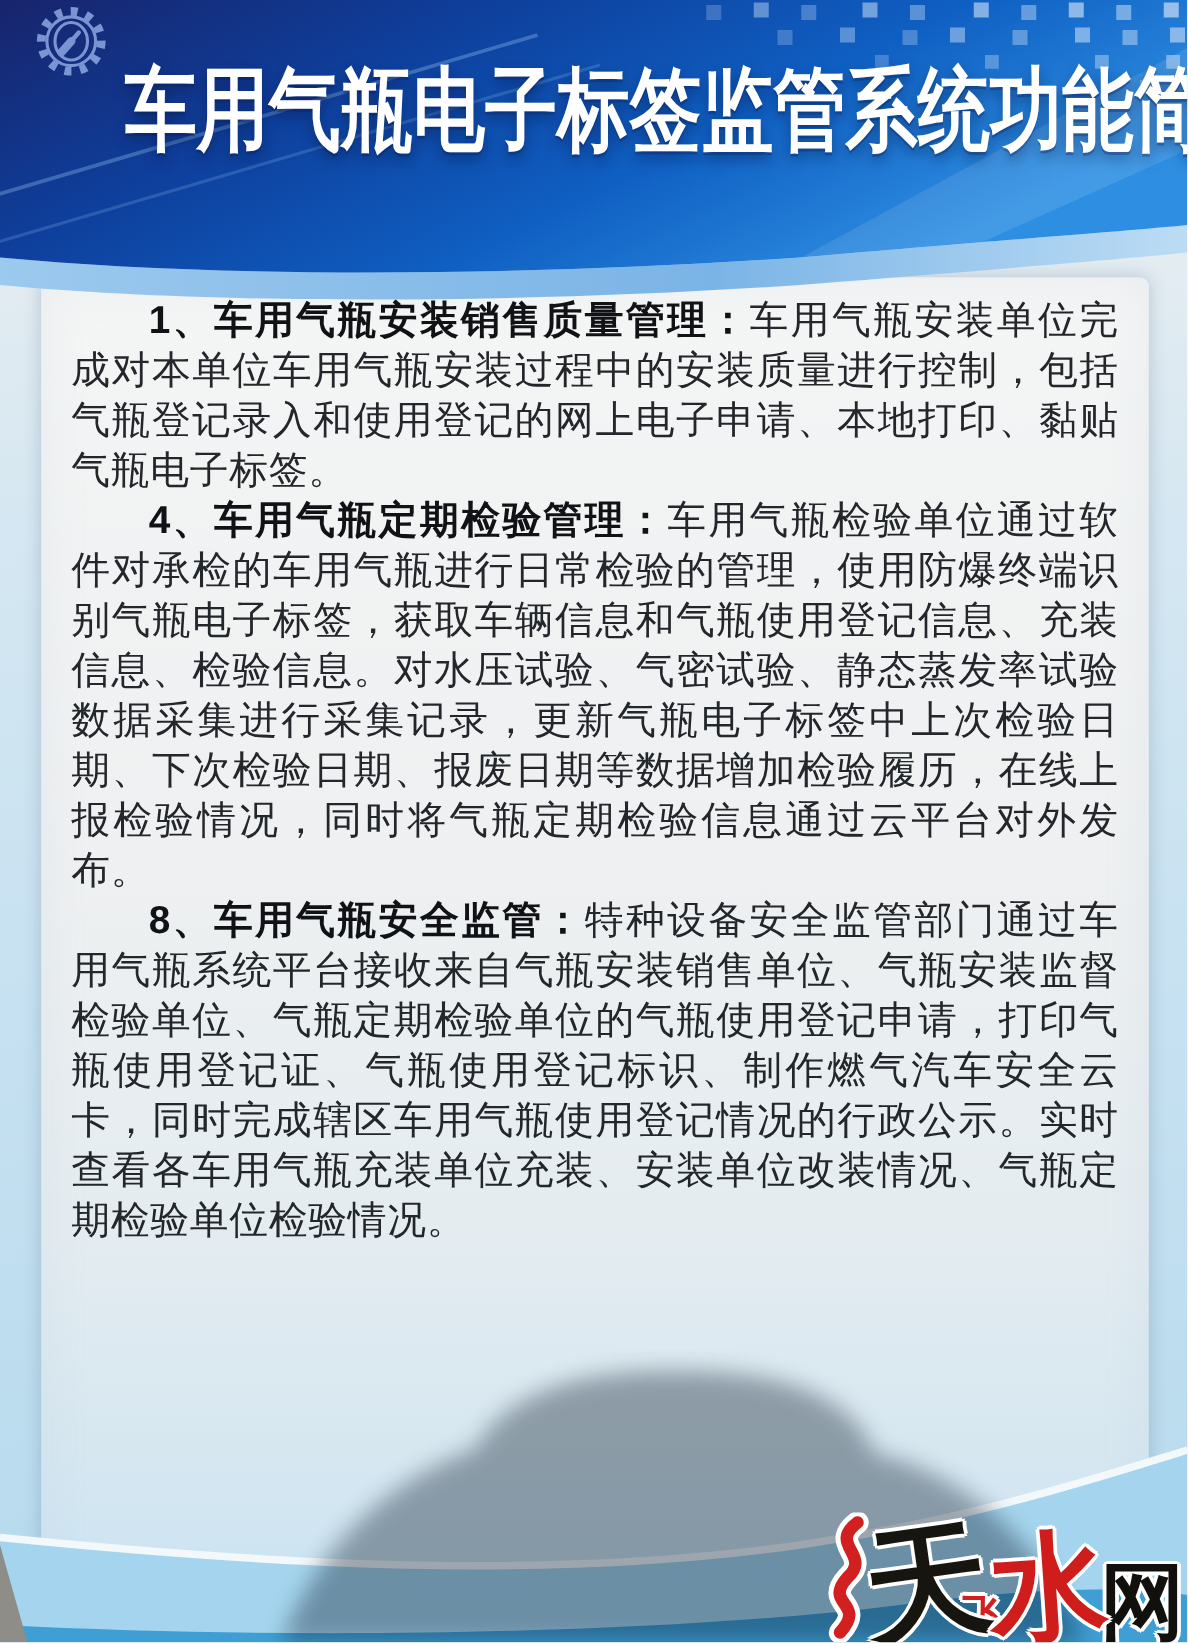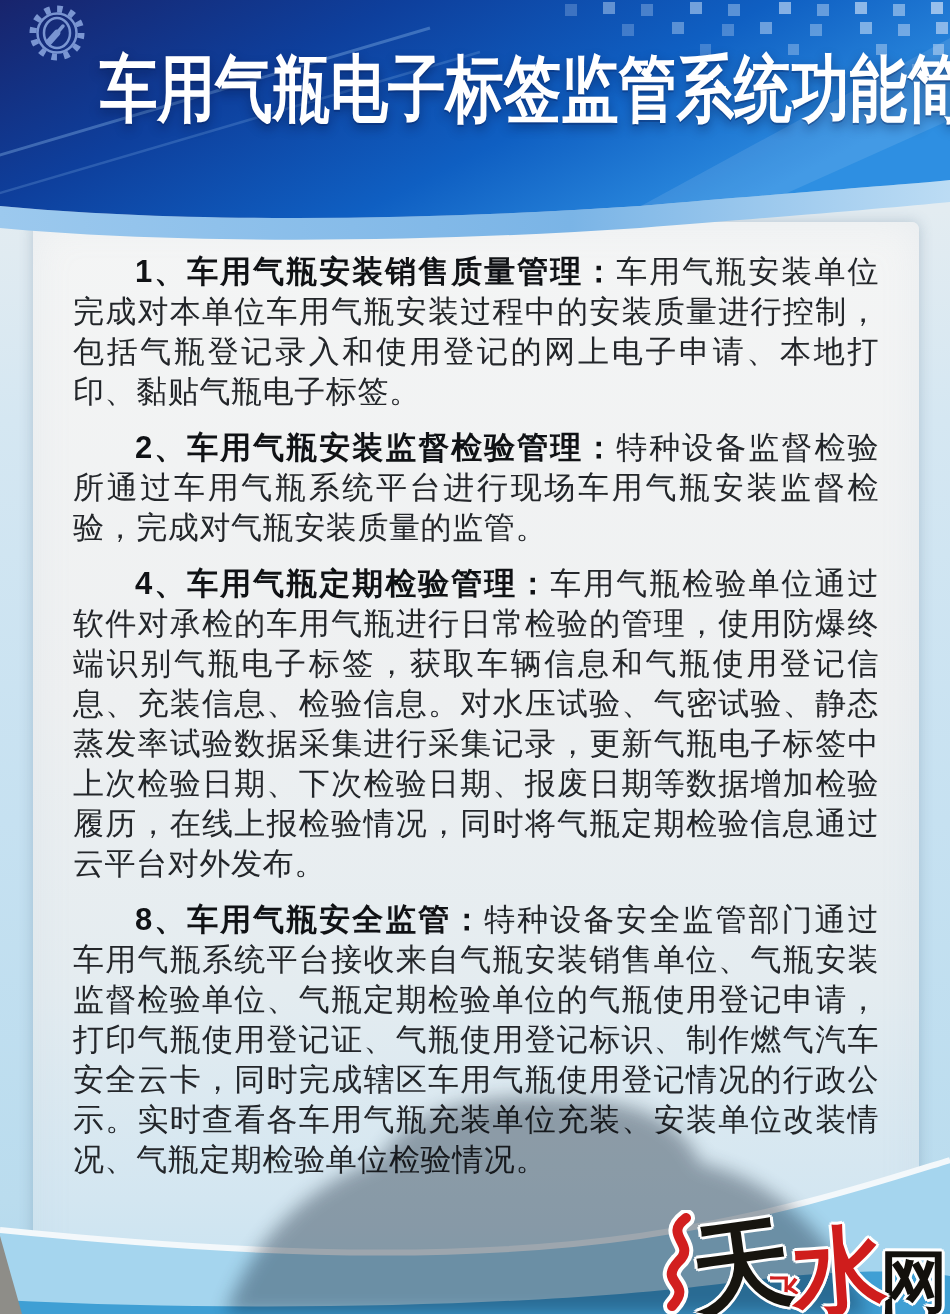--- a/index.html
+++ b/index.html
@@ -24,21 +24,21 @@
     font-size:73px;line-height:1.12;font-weight:900;color:#ffffff;
     transform:scaleX(.79);transform-origin:50% 50%;
     text-shadow:0 5px 12px rgba(4,18,60,.4),0 2px 0 rgba(10,30,90,.3);
   }
   
   .content{
     position:absolute;left:57px;right:55px;top:236px;z-index:3;
     color:#23262a;font-size:31px;line-height:40px;letter-spacing:.6px;
     text-align:justify;font-weight:500;
   }
-  .content p{margin:16px;text-indent:2em;}
+  .content p{margin:0;text-indent:2em;}
   .content p strong{font-weight:800;color:#101215;}
   
   .wave{position:absolute;left:0;bottom:0;width:950px;height:170px;z-index:2;}
   
   .shadow{position:absolute;left:0;bottom:0;width:950px;height:235px;z-index:6;
     mix-blend-mode:multiply;pointer-events:none;}
   
   .wm{position:absolute;right:2px;bottom:0;z-index:7;display:flex;align-items:flex-end;
       font-family:"Liberation Serif",serif;pointer-events:none;}
   .wm .glyph{
@@ -60,21 +60,20 @@
 
   <svg class="wave" viewBox="0 0 950 170" preserveAspectRatio="none" aria-hidden="true">
     <path d="M0,88 C200,108 430,124 640,94 C780,73 885,38 950,18 L950,170 L0,170 Z" fill="#a5d5ee"></path>
     <path d="M0,86 C200,106 430,122 640,92 C780,71 885,36 950,16" fill="none" stroke="#f3f8fb" stroke-width="6"></path>
     <path d="M0,156 C280,170 560,160 720,140 C840,124 912,126 950,132 L950,170 L0,170 Z" fill="#3f9fd4"></path>
     <path d="M0,92 L22,170 L0,170 Z" fill="#8e8d88"></path>
   </svg>
 
   <main class="content">
     <p><strong>1、车用气瓶安装销售质量管理：</strong><span>车用气瓶安装单位完成对本单位车用气瓶安装过程中的安装质量进行控制，包括气瓶登记录入和使用登记的网上电子申请、本地打印、黏贴气瓶电子标签。</span></p>
-    <p><strong>2、车用气瓶安装监督检验管理：</strong><span>特种设备监督检验所通过车用气瓶系统平台进行现场车用气瓶安装监督检验，完成对气瓶安装质量的监管。</span></p>
     <p><strong>4、车用气瓶定期检验管理：</strong><span>车用气瓶检验单位通过软件对承检的车用气瓶进行日常检验的管理，使用防爆终端识别气瓶电子标签，获取车辆信息和气瓶使用登记信息、充装信息、检验信息。对水压试验、气密试验、静态蒸发率试验数据采集进行采集记录，更新气瓶电子标签中上次检验日期、下次检验日期、报废日期等数据增加检验履历，在线上报检验情况，同时将气瓶定期检验信息通过云平台对外发布。</span></p>
     <p><strong>8、车用气瓶安全监管：</strong><span>特种设备安全监管部门通过车用气瓶系统平台接收来自气瓶安装销售单位、气瓶安装监督检验单位、气瓶定期检验单位的气瓶使用登记申请，打印气瓶使用登记证、气瓶使用登记标识、制作燃气汽车安全云卡，同时完成辖区车用气瓶使用登记情况的行政公示。实时查看各车用气瓶充装单位充装、安装单位改装情况、气瓶定期检验单位检验情况。</span></p>
   </main>
 
   <div class="hdr">
     <svg width="950" height="250" viewBox="0 0 950 250" aria-hidden="true">
       <defs>
         <linearGradient id="hg" x1="0" y1="0" x2="1" y2=".45">
           <stop offset="0" stop-color="#18246c"></stop>
           <stop offset=".35" stop-color="#0e3f9c"></stop>

